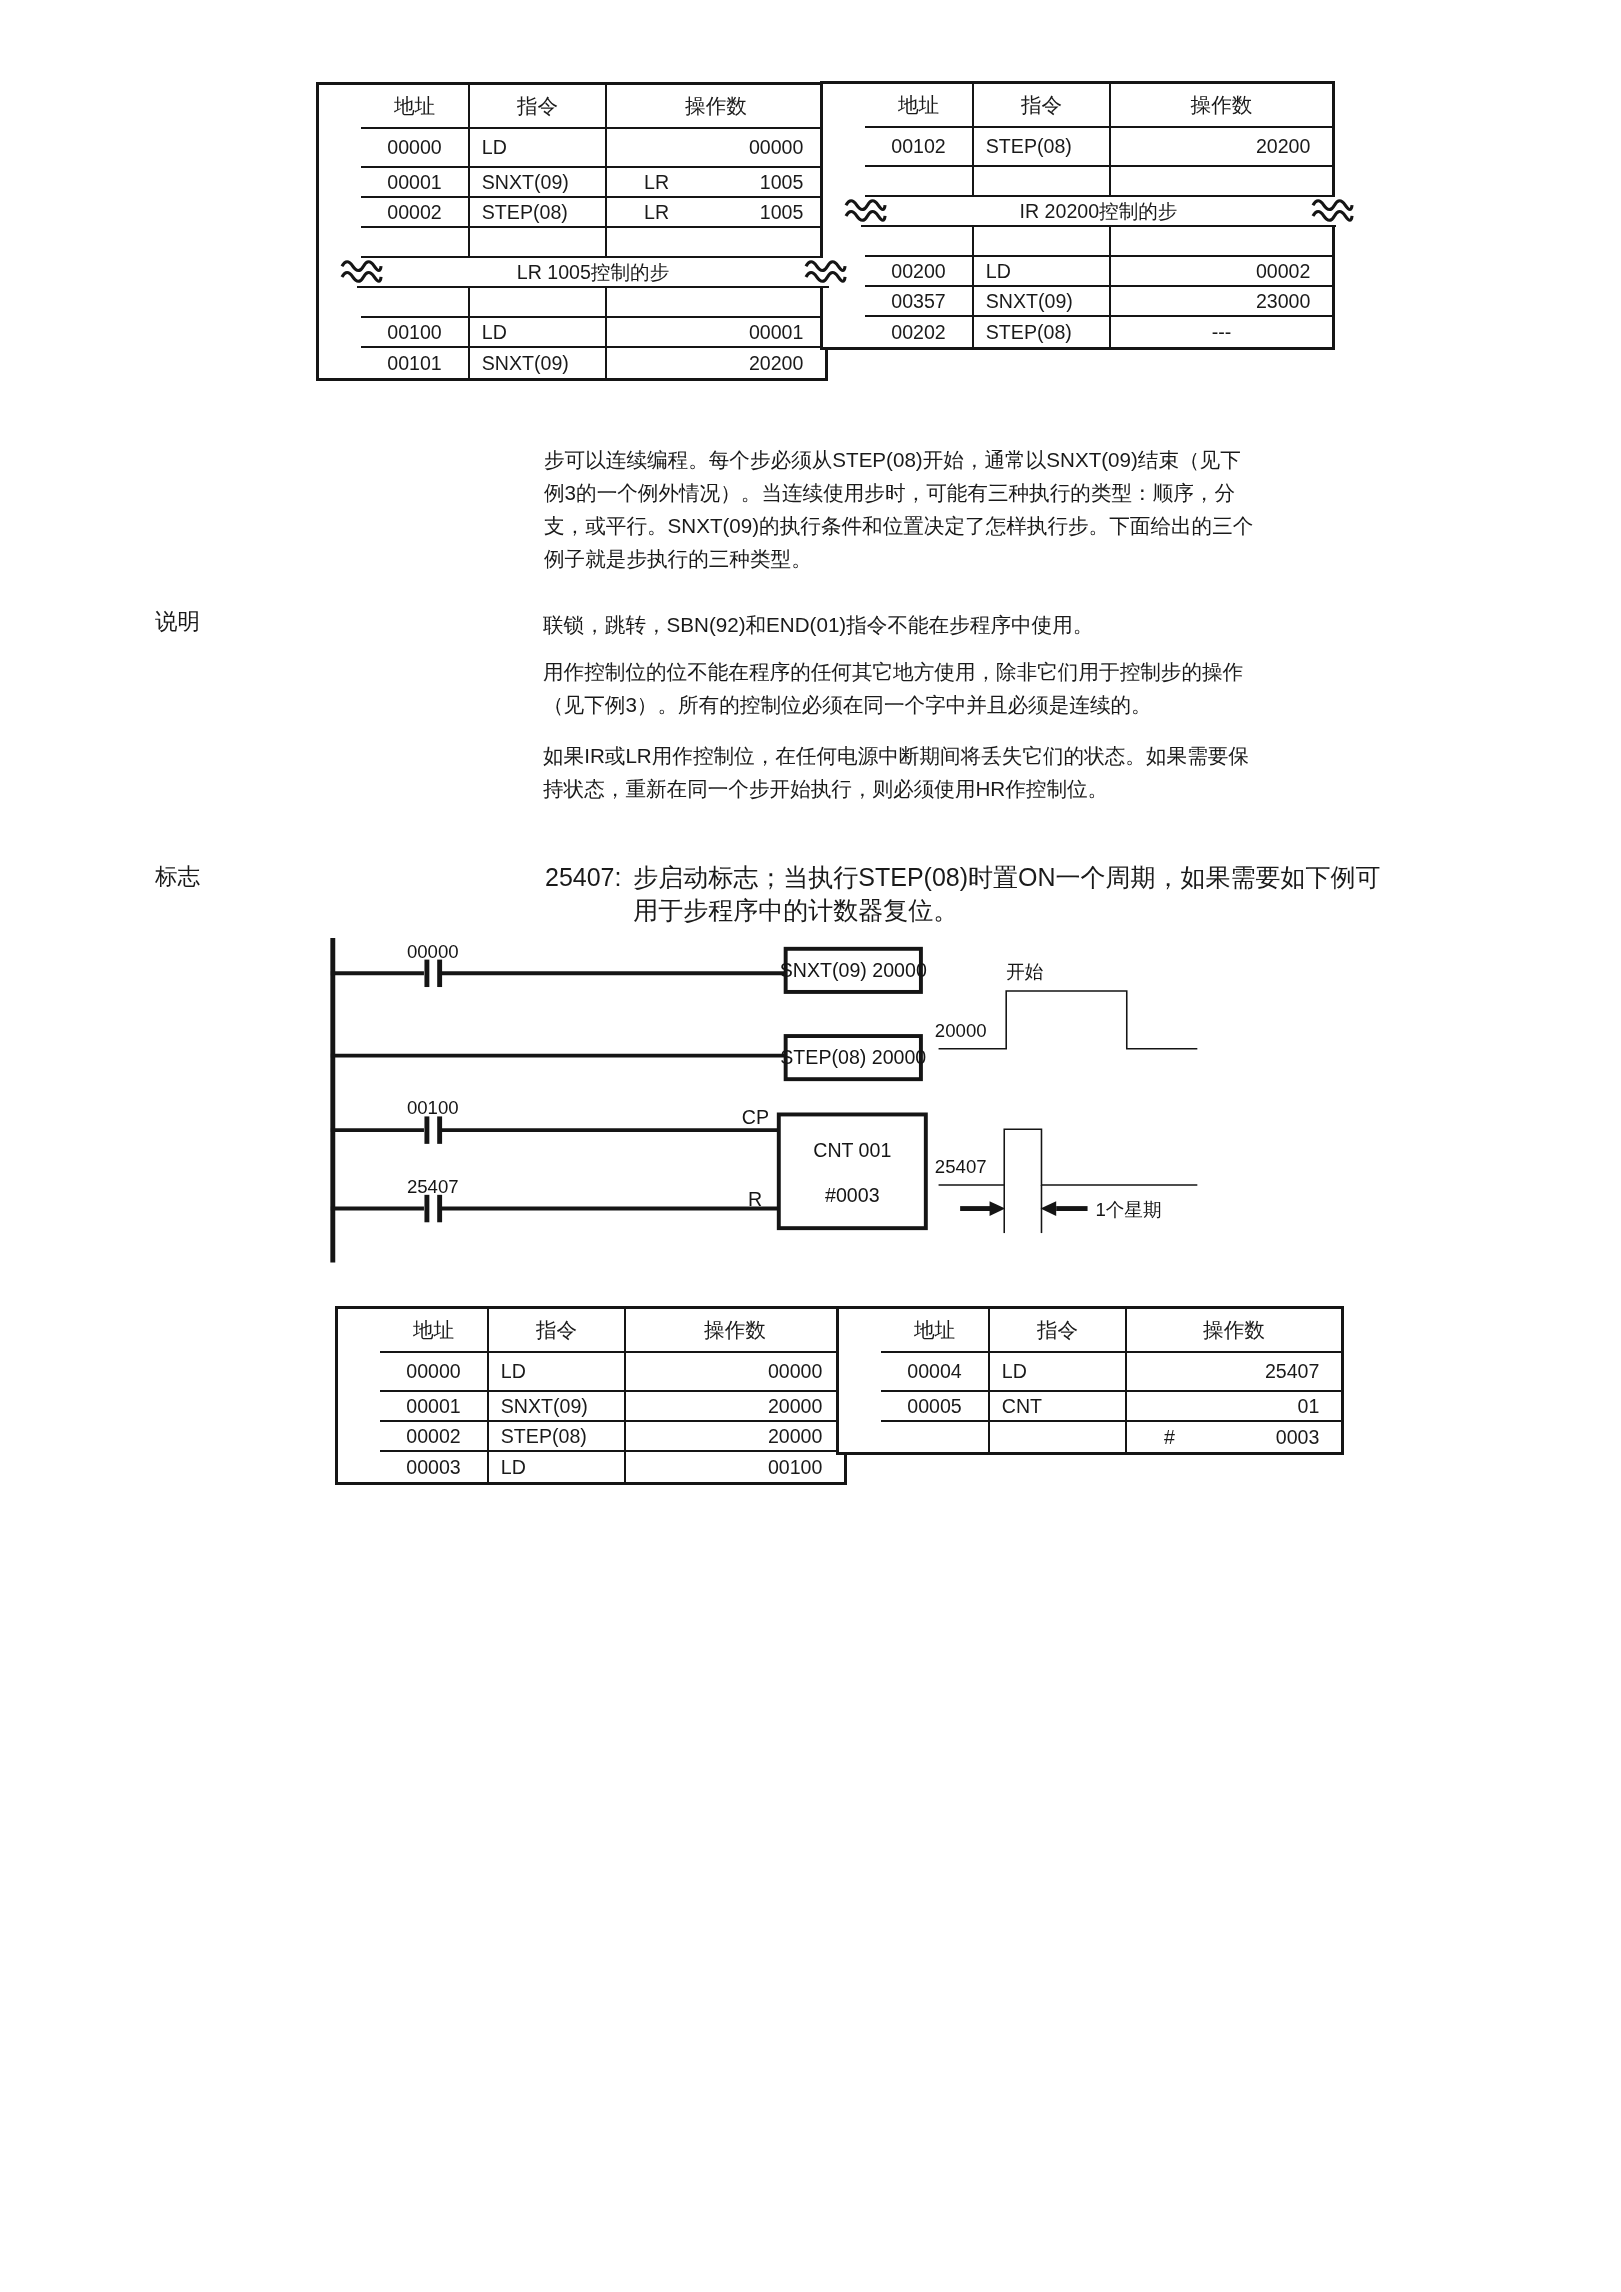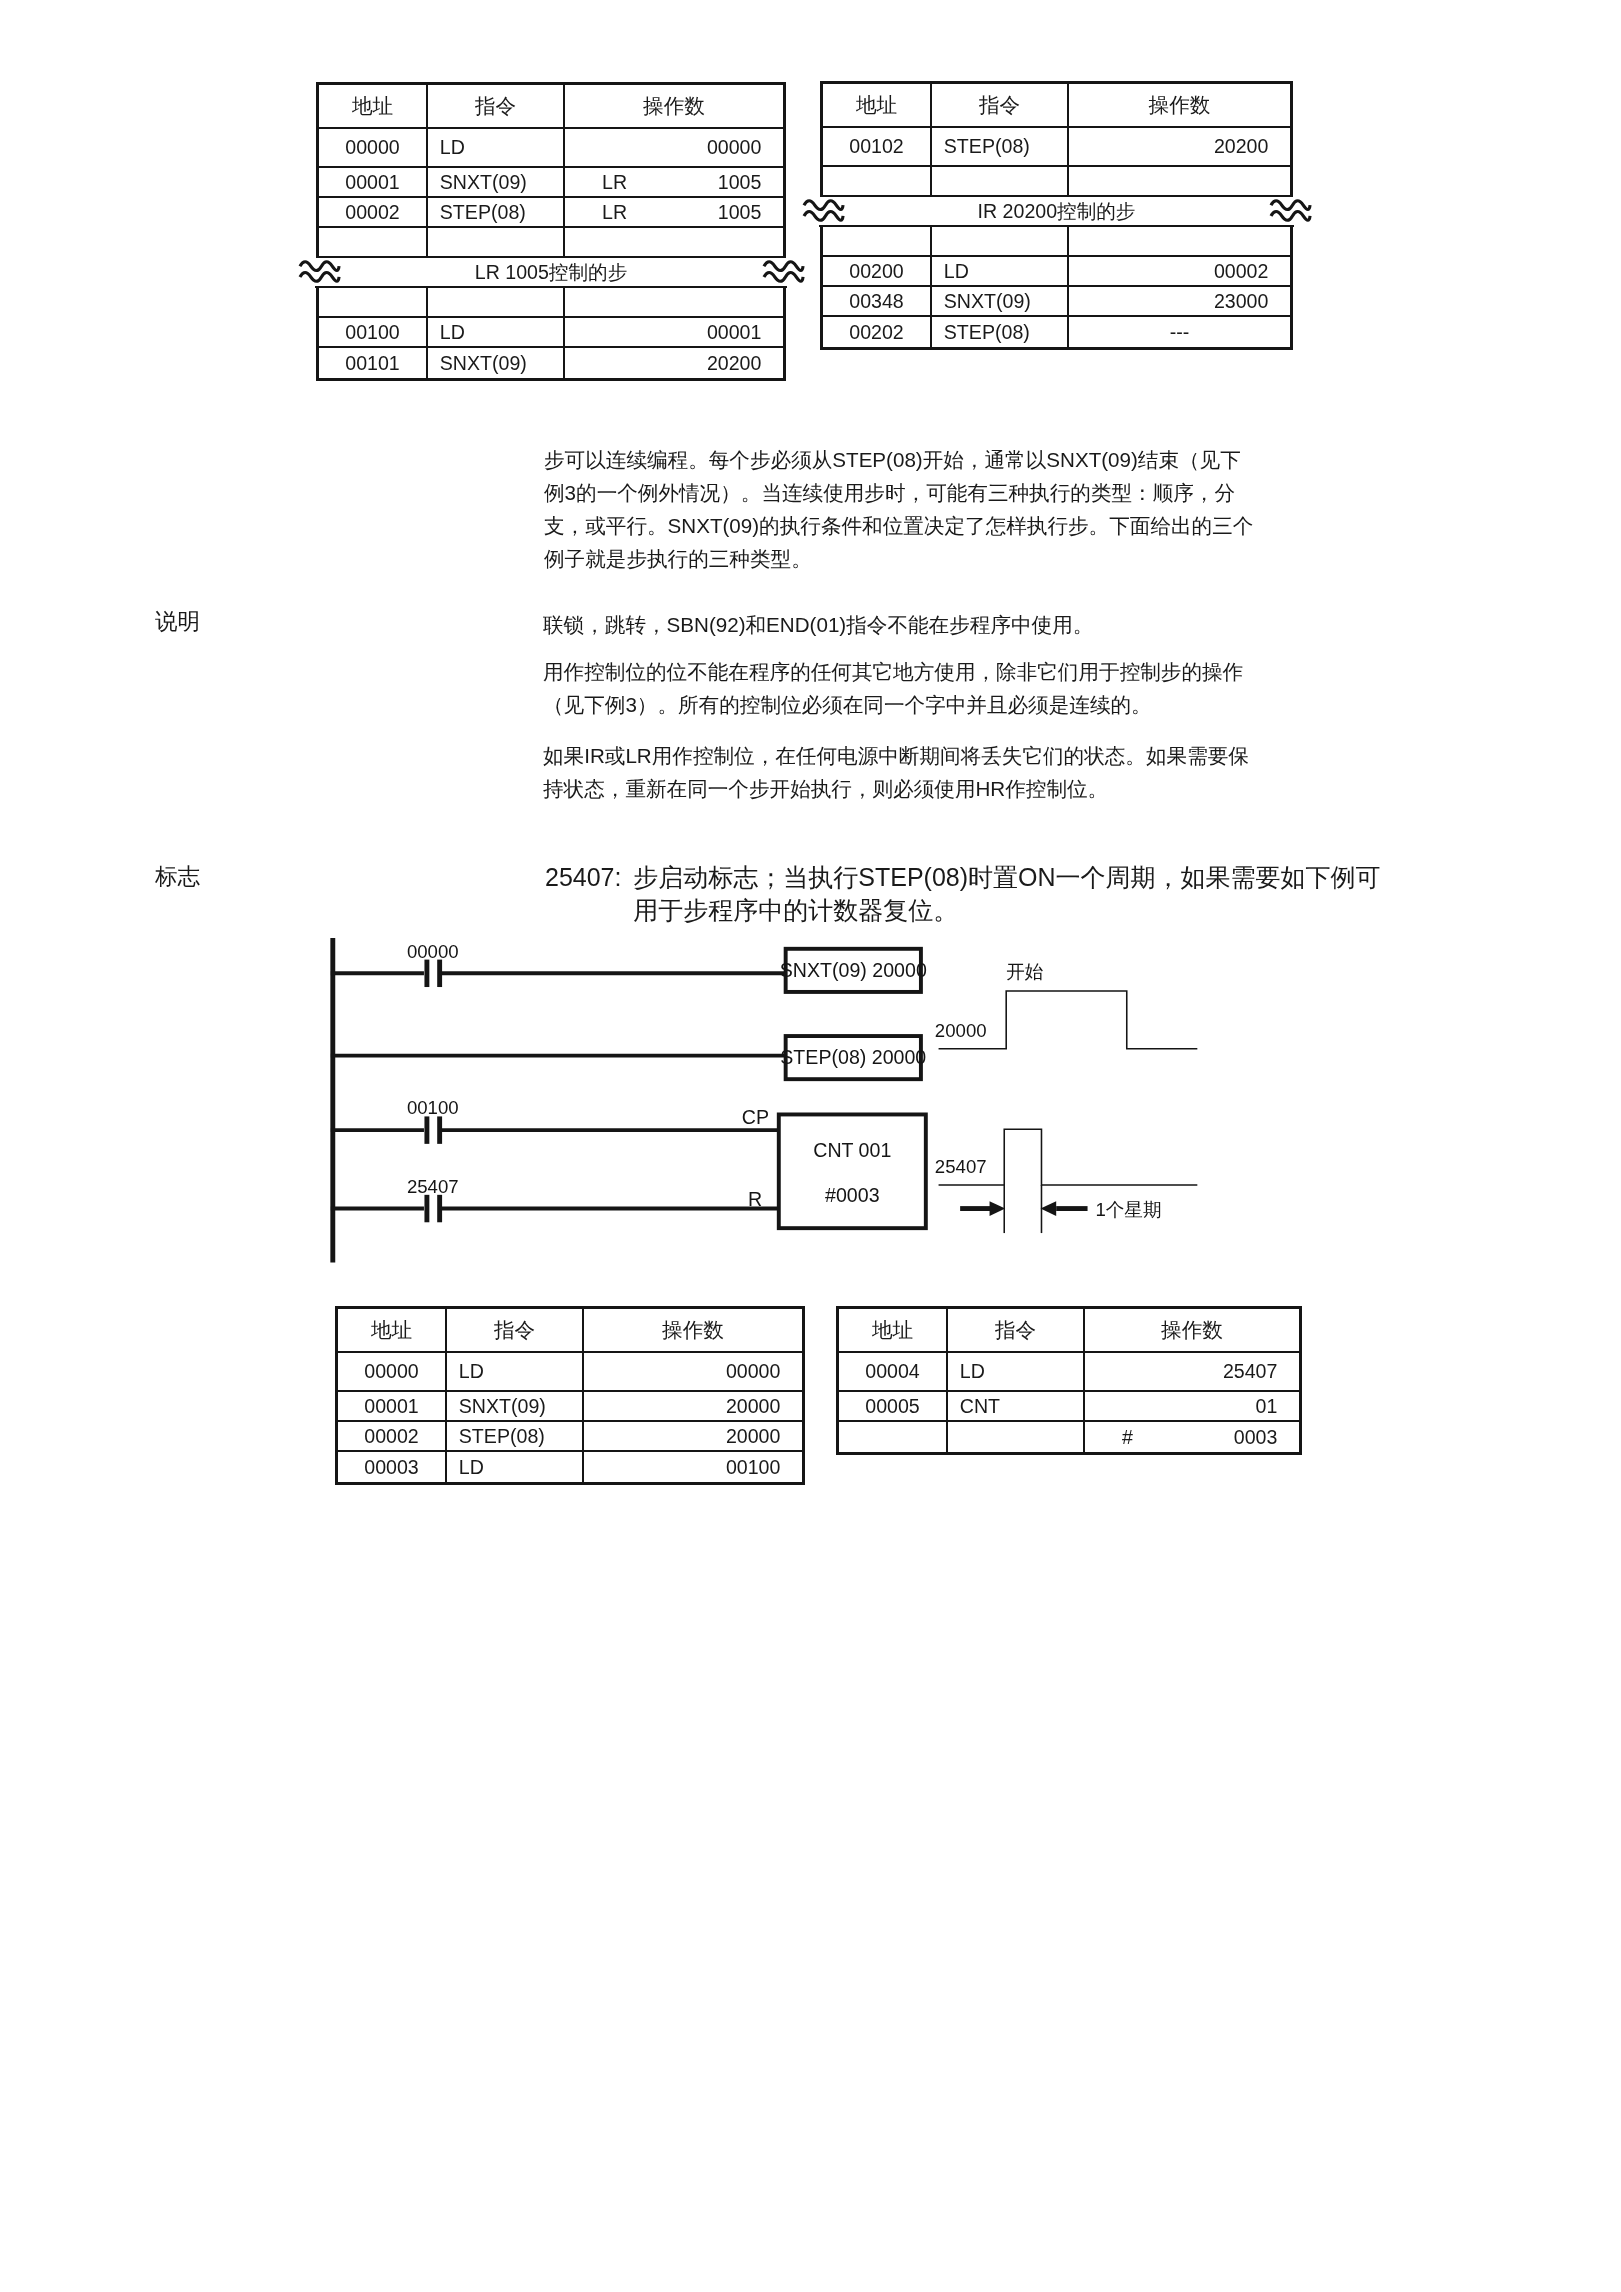--- a/index.html
+++ b/index.html
@@ -4,21 +4,21 @@
 <style>
   html,body{margin:0;padding:0;}
   body{
     width:1621px;height:2293px;background:#ffffff;position:relative;
     font-family:"Liberation Sans","DejaVu Sans",sans-serif;color:#1a1a1a;
     overflow:hidden;
   }
   .page{position:absolute;inset:0;}
 
   
-  .plc-table{position:absolute;border:3.9px solid #151515;display:flex;flex-direction:column;background:#fff;}
+  .plc-table{position:absolute;border:3.9px solid #151515;display:flex;flex-direction:column;background:#fff;padding-left:42px;}
   #t-tl{left:316px;top:82px;width:464px;}
   #t-tr{left:820px;top:81px;width:467px;}
   #t-bl{left:335px;top:1306px;width:464px;}
   #t-br{left:836px;top:1306px;width:460px;}
 
   .t-row{display:flex;height:30px;box-sizing:border-box;border-bottom:2.9px solid #151515;flex:none;}
   .plc-table > :last-child{border-bottom:none;text-align:right;}
   .t-row.h{height:44px;}
   .t-row.tall{height:39px;}
   .t-cell{box-sizing:border-box;border-right:2.9px solid #151515;display:flex;align-items:center;font-size:19.6px;overflow:hidden;}
@@ -153,21 +153,21 @@
         <div class="t-cell c2"></div>
       </div>
       <div class="t-row">
         <div class="t-cell c0">00200</div>
         <div class="t-cell c1">LD</div>
         <div class="t-cell c2">
           <span class="op-right">00002</span>
         </div>
       </div>
       <div class="t-row">
-        <div class="t-cell c0">00348</div>
+        <div class="t-cell c0">00357</div>
         <div class="t-cell c1">SNXT(09)</div>
         <div class="t-cell c2">
           <span class="op-right">23000</span>
         </div>
       </div>
       <div class="t-row">
         <div class="t-cell c0">00202</div>
         <div class="t-cell c1">STEP(08)</div>
         <div class="t-cell c2">
           <span class="op-center">---</span>

